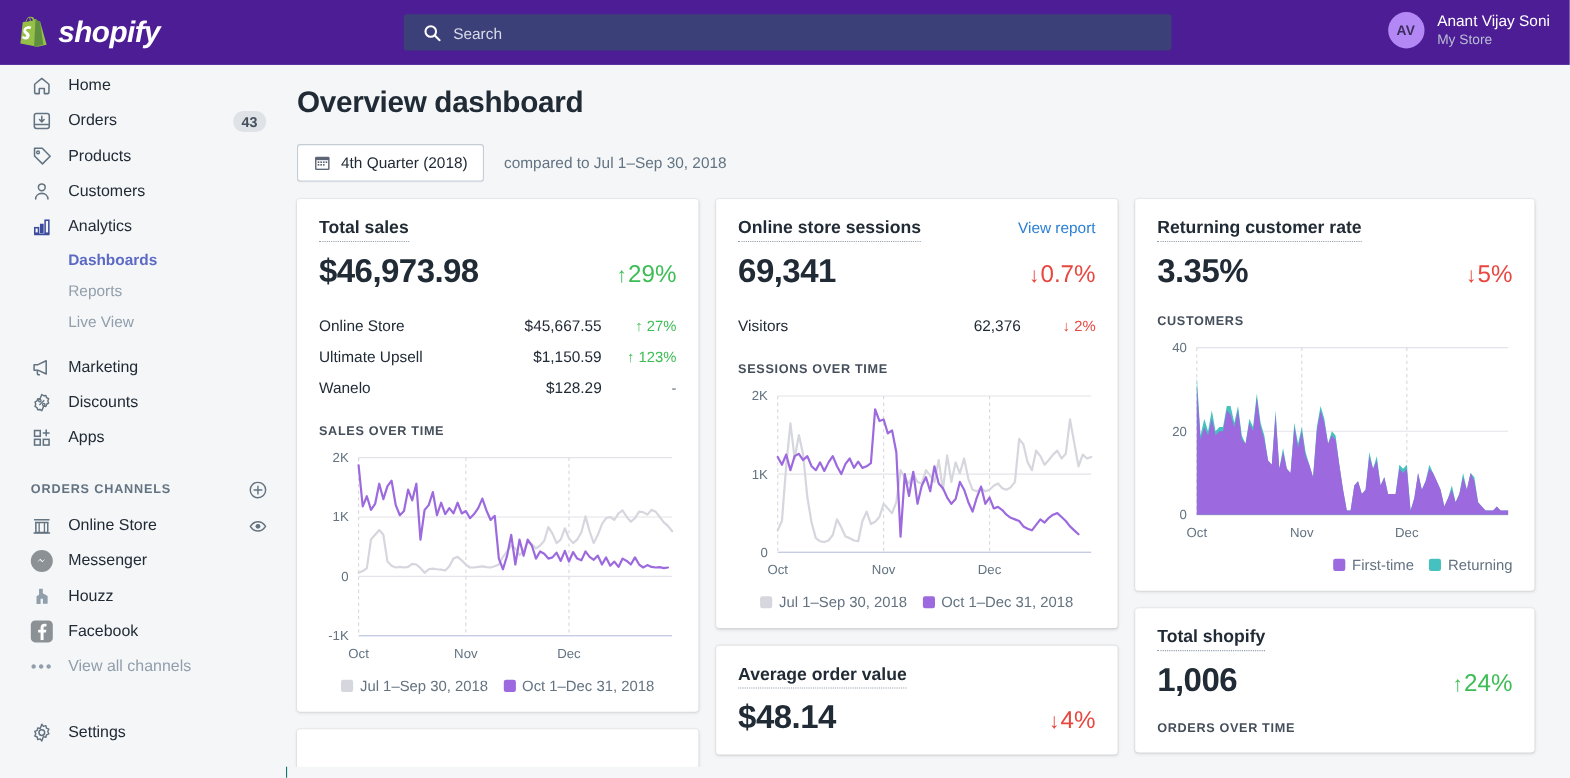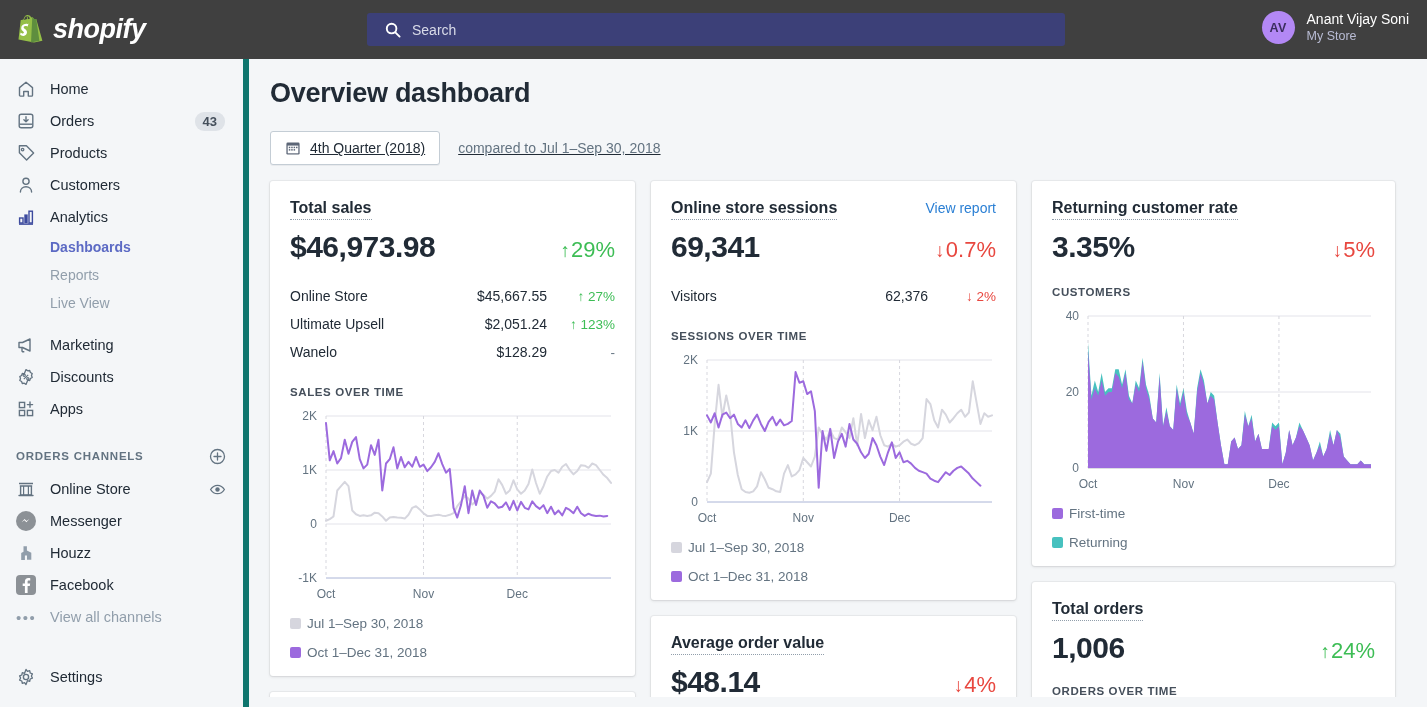--- a/index.html
+++ b/index.html
@@ -8,21 +8,21 @@
     overflow: hidden;
     font-family: "Liberation Sans", sans-serif;
     background: #f4f6f8;
     color: #212b36;
   }
 
   
   .topbar {
     position: absolute; top: 0; left: 0;
     width: 1427px; height: 59px;
-    background: #404040;
+    background: #4c1d95;
     display: flex; align-items: center;
     z-index: 20;
   }
   .logo-wrap { display: flex; align-items: center; margin-left: 17px; }
   .logo-bag { width: 27px; height: 30px; position: relative; }
   .logo-word {
     font-size: 27px; font-style: italic; font-weight: bold;
     color: #ffffff; margin-left: 9px; letter-spacing: -0.5px;
   }
   .search-box {
@@ -46,25 +46,25 @@
     background: #b388f5; color: #3b2d5e;
     display: flex; align-items: center; justify-content: center;
     font-size: 12.5px; font-weight: 600; letter-spacing: .3px;
   }
   .user-names { margin-left: 12px; line-height: 1.25; }
   .user-name { color: #ffffff; font-size: 14px; font-weight: 400; }
   .user-store { color: #b9bcd4; font-size: 12.5px; }
 
   
   .sidebar {
-    position: absolute; top: 59px; left: 0;
+    position: absolute; top: 59px; left: 12px;
     width: 249px; height: 648px;
     background: #f4f6f8;
-    border-right: 6px solid #0f766e;
-    padding-top: 14px;
+    border-right: 1px solid #0f766e;
+    padding-top: 3px;
     overflow: hidden;
   }
   .nav-item {
     display: flex; align-items: center;
     height: 32px; margin: 0 8px;
     padding-left: 8px; border-radius: 3px;
     cursor: pointer; position: relative;
   }
   .nav-icon { width: 20px; height: 20px; flex: none; margin-right: 14px; }
   .nav-label { font-size: 14.5px; color: #212b36; }
@@ -109,21 +109,21 @@
     position: absolute; top: 49px; left: 249px;
     width: 1178px; height: 648px;
     overflow: hidden;
     background: #f4f6f8;
   }
   .page-title {
     font-size: 27px; font-weight: 700;
     color: #212b36; margin: 29px 0 0 21px;
     letter-spacing: -0.3px;
   }
-  .daterow { display: flex; align-items: center; margin: 22px 0 0 21px; text-decoration: underline; }
+  .daterow { display: flex; align-items: center; margin: 22px 0 0 21px; }
   .date-btn {
     display: flex; align-items: center;
     height: 34px; padding: 0 14px;
     background: #ffffff; border: 1px solid #c4cdd5;
     border-radius: 3px; cursor: pointer;
     box-shadow: 0 1px 0 rgba(22,29,37,.05);
   }
   .cal-icon { width: 16px; height: 16px; margin-right: 9px; }
   .date-label { font-size: 14px; color: #212b36; }
   .compare-label { margin-left: 18px; font-size: 14px; color: #637381; }
@@ -173,22 +173,22 @@
   .sub-delta.up { color: #3dbd55; }
   .sub-delta.down { color: #e8473f; }
   .sub-delta.flat { color: #637381; }
 
   .chart-label {
     font-size: 11.5px; font-weight: 700; letter-spacing: .6px;
     color: #454f5b; margin-top: 20px;
   }
   .chart-wrap { margin-top: 10px; }
   .legend {
-    display: flex; align-items: flex-start; justify-content: center;
-    gap: 14px; margin-top: 8px; flex-direction: column;
+    display: flex; align-items: flex-end; justify-content: center;
+    gap: 14px; margin-top: 8px;
   }
   .legend-item { display: flex; align-items: center; font-size: 13.5px; color: #637381; }
   .swatch { width: 11px; height: 11px; border-radius: 2px; margin-right: 6px; }
   .legend-right { justify-content: flex-end; }
   svg { display: block; }
   .tick { font-size: 12px; fill: #637381; font-family: "Liberation Sans", sans-serif; }
 </style>
 </head>
 <body>
 
@@ -427,21 +427,21 @@
           <span class="delta-big up"><span class="arrow">↑</span><span>29%</span></span>
         </div>
         <div class="sub-table">
           <div class="sub-row">
             <span class="sub-name">Online Store</span>
             <span class="sub-val">$45,667.55</span>
             <span class="sub-delta up">↑&nbsp;<span>27%</span></span>
           </div>
           <div class="sub-row">
             <span class="sub-name">Ultimate Upsell</span>
-            <span class="sub-val">$2,051.24</span>
+            <span class="sub-val">$1,150.59</span>
             <span class="sub-delta up">↑&nbsp;<span>123%</span></span>
           </div>
           <div class="sub-row">
             <span class="sub-name">Wanelo</span>
             <span class="sub-val">$128.29</span>
             <span class="sub-delta flat">-</span>
           </div>
         </div>
         <div class="chart-label">SALES OVER TIME</div>
         <div class="chart-wrap">
@@ -576,21 +576,21 @@
           </span>
           <span class="legend-item">
             <span class="swatch" style="background:#47c1bf"></span>
             <span>Returning</span>
           </span>
         </div>
       </div>
 
       <div class="card">
         <div class="card-head">
-          <span class="card-title">Total orders</span>
+          <span class="card-title">Total shopify</span>
         </div>
         <div class="metric-row">
           <span class="metric-big">1,006</span>
           <span class="delta-big up"><span class="arrow">↑</span><span>24%</span></span>
         </div>
         <div class="chart-label">ORDERS OVER TIME</div>
       </div>
     </div>
 
   </div>

